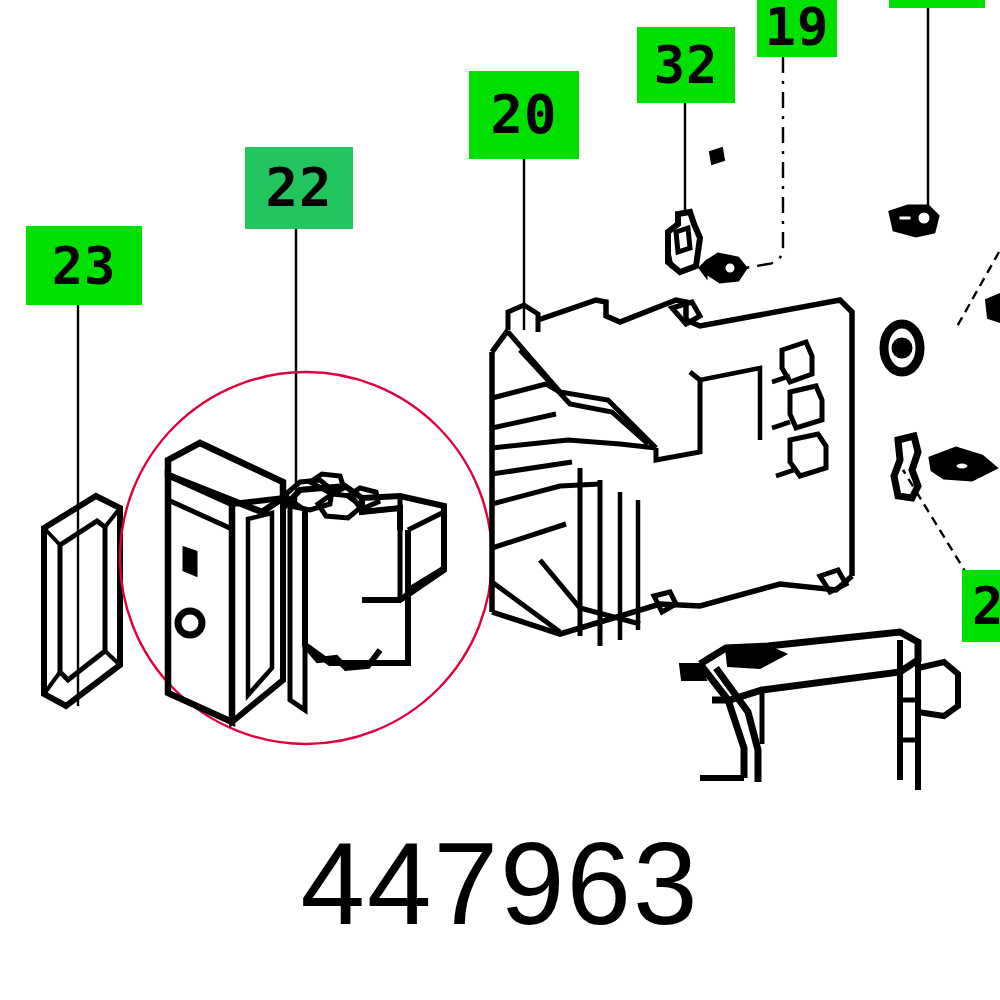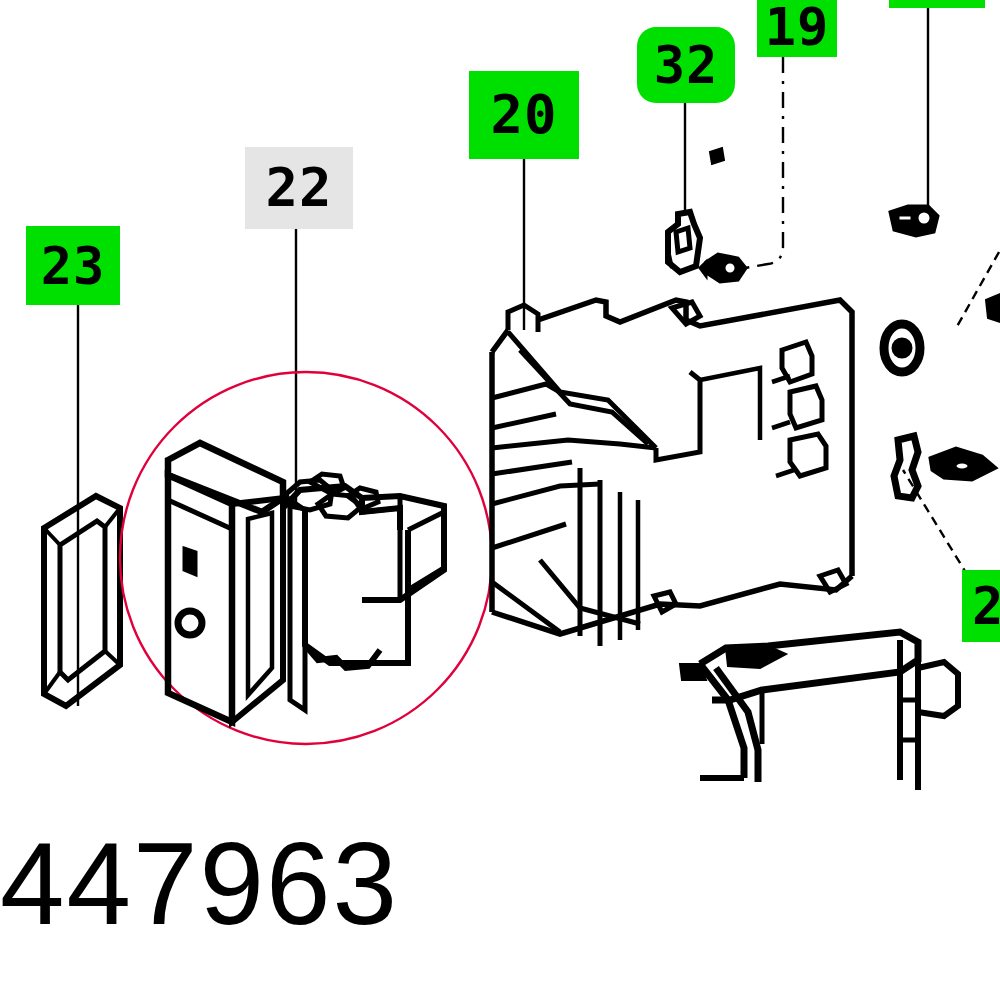--- a/index.html
+++ b/index.html
@@ -31,28 +31,28 @@
     justify-content: center;
     color: #000000;
     font-family: "DejaVu Sans Mono", monospace;
     font-weight: 700;
     line-height: 1;
     letter-spacing: 1px;
     box-sizing: border-box;
     user-select: none;
   }
   .callout-green { background: #00e000; }
-  .callout-red   { background: #e5e5e5; }
+  .callout-red   { background: #22c55e; }
 
   #part-number {
     position: absolute;
     left: 0;
     top: 826px;
     width: 1000px;
-    text-align: left;
+    text-align: center;
     font-family: "Liberation Sans", sans-serif;
     font-size: 116px;
     font-weight: 500;
     letter-spacing: 2px;
     color: #000000;
     line-height: 1;
   }
 </style>
 </head>
 <body>
@@ -205,33 +205,33 @@
       <path d="M918,668 L944,662 L958,674 L958,706 L944,716 L918,712" stroke-width="6"></path>
       <path d="M900,700 L918,700" stroke-width="5"></path>
       <path d="M900,740 L918,740" stroke-width="5"></path>
       <path d="M762,690 L762,744" stroke-width="5"></path>
     </g>
     <path d="M700,664 L680,664 L682,680 L706,680 Z" fill="#000" stroke="#000" stroke-width="2"></path>
     <path d="M726,648 L768,646 L786,654 L760,668 L728,666 Z" fill="#000" stroke="#000" stroke-width="2"></path>
 
   </svg>
 
-  <div class="callout callout-green" style="left:26px; top:226px; width:94px; height:79px; font-size:52px;">
+  <div class="callout callout-green" style="left:26px; top:226px; width:116px; height:79px; font-size:52px;">
     <span>23</span>
   </div>
 
   <div class="callout callout-red" style="left:245px; top:147px; width:108px; height:82px; font-size:54px;">
     <span>22</span>
   </div>
 
   <div class="callout callout-green" style="left:469px; top:71px; width:110px; height:88px; font-size:54px;">
     <span>20</span>
   </div>
 
-  <div class="callout callout-green" style="left:637px; top:27px; width:98px; height:76px; font-size:52px;border-radius:19px;">
+  <div class="callout callout-green" style="left:637px; top:27px; width:98px; height:76px; font-size:52px;">
     <span>32</span>
   </div>
 
   <div class="callout callout-green" style="left:757px; top:-22px; width:80px; height:79px; font-size:52px; align-items:flex-end; padding-bottom:4px;">
     <span>19</span>
   </div>
 
   <div class="callout callout-green" style="left:889px; top:-26px; width:96px; height:34px; font-size:50px; align-items:flex-end;">
     <span></span>
   </div>

